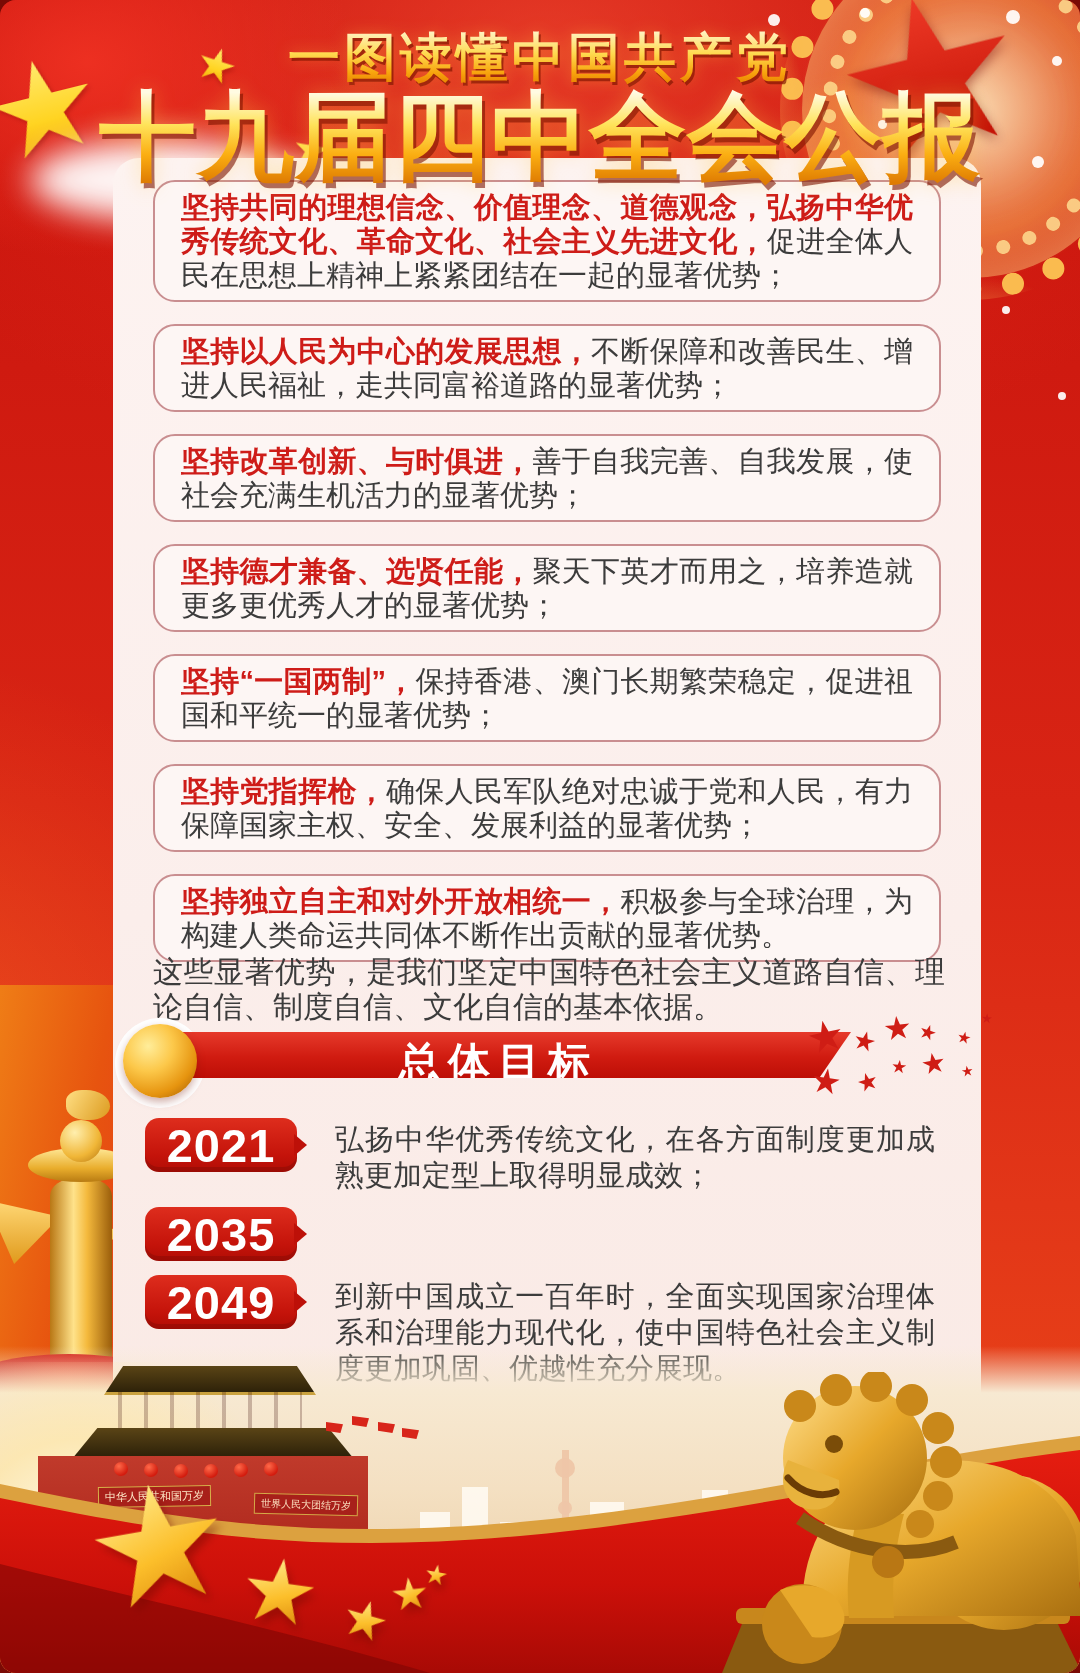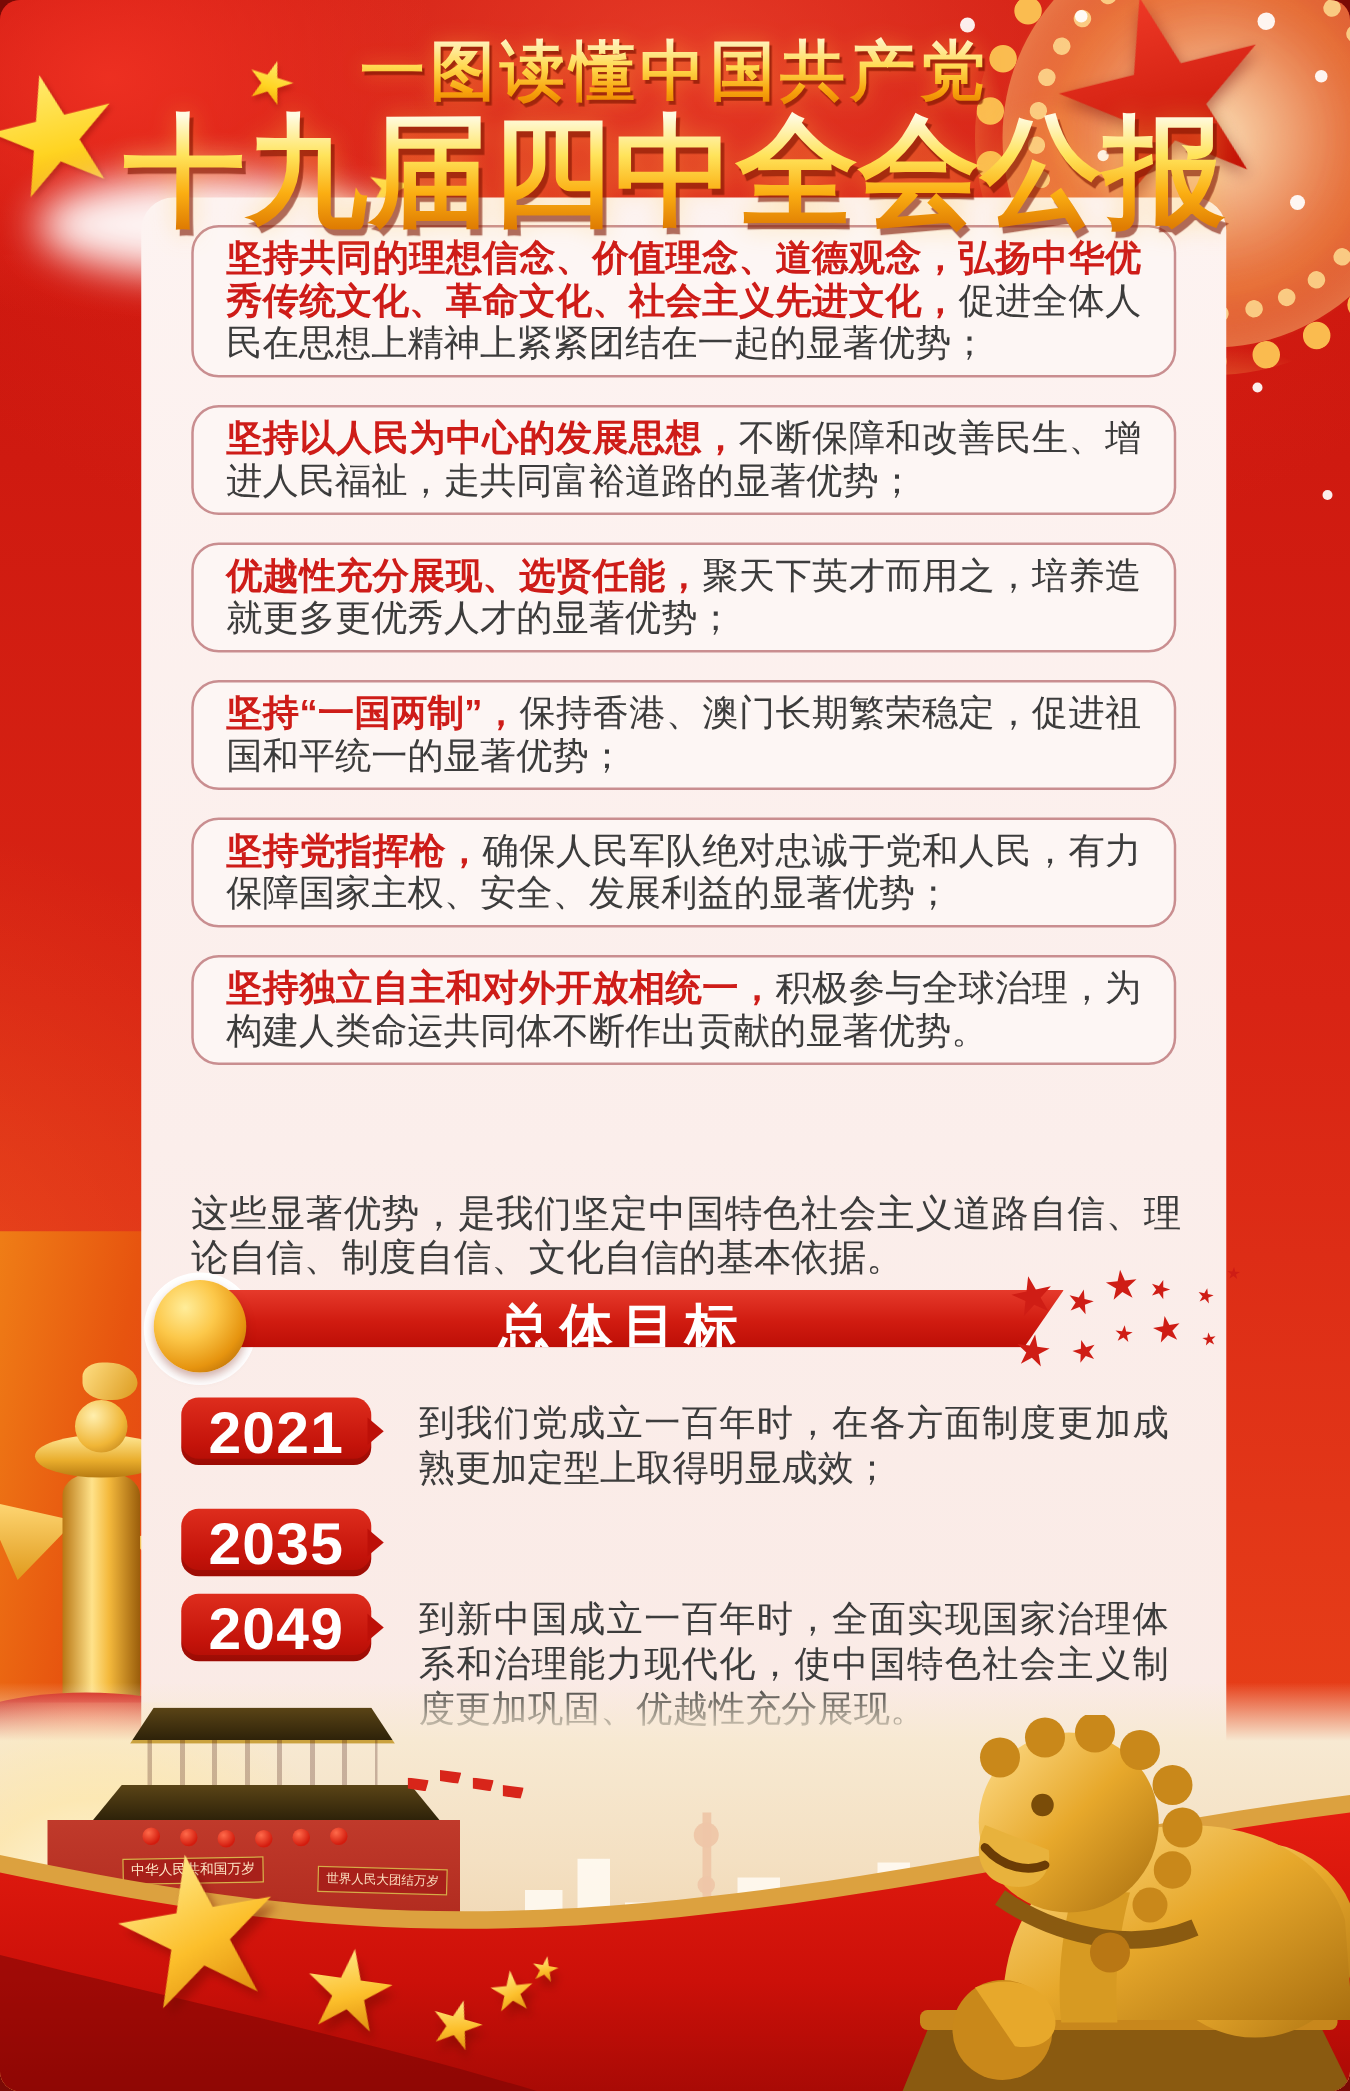--- a/index.html
+++ b/index.html
@@ -172,21 +172,22 @@
     <span class="col"></span>
     <span class="disc"></span>
     <span class="orb"></span>
     <span class="beast"></span>
     <span class="canopy"></span>
   </div>
 
   <main class="panel">
     <article class="adv"><span class="lead">坚持共同的理想信念、价值理念、道德观念，弘扬中华优秀传统文化、革命文化、社会主义先进文化，</span><span>促进全体人民在思想上精神上紧紧团结在一起的显著优势；</span></article>
     <article class="adv"><span class="lead">坚持以人民为中心的发展思想，</span><span>不断保障和改善民生、增进人民福祉，走共同富裕道路的显著优势；</span></article>
-    <article class="adv"><span class="lead">优越性充分展现、选贤任能，</span><span>聚天下英才而用之，培养造就更多更优秀人才的显著优势；</span></article>
+    <article class="adv"><span class="lead">坚持改革创新、与时俱进，</span><span>善于自我完善、自我发展，使社会充满生机活力的显著优势；</span></article>
+    <article class="adv"><span class="lead">坚持德才兼备、选贤任能，</span><span>聚天下英才而用之，培养造就更多更优秀人才的显著优势；</span></article>
     <article class="adv"><span class="lead">坚持“一国两制”，</span><span>保持香港、澳门长期繁荣稳定，促进祖国和平统一的显著优势；</span></article>
     <article class="adv"><span class="lead">坚持党指挥枪，</span><span>确保人民军队绝对忠诚于党和人民，有力保障国家主权、安全、发展利益的显著优势；</span></article>
     <article class="adv"><span class="lead">坚持独立自主和对外开放相统一，</span><span>积极参与全球治理，为构建人类命运共同体不断作出贡献的显著优势。</span></article>
 
     <p class="summary">这些显著优势，是我们坚定中国特色社会主义道路自信、理论自信、制度自信、文化自信的基本依据。</p>
 
     <div class="banner-row">
       <span class="halo"></span>
       <div class="bar">
         <span>总体目标</span>
@@ -205,21 +206,21 @@
         <span class="st" style="left:160px;top:52px;font-size:14px;transform:rotate(-8deg);">★</span>
         <span class="st" style="left:180px;top:0px;font-size:13px;transform:rotate(4deg);">★</span>
       </div>
     </div>
 
     <div class="goals">
       <div class="goal">
         <div class="badge">
             <span>2021</span>
           </div>
-        <p class="gtext">到我们党成立一百年时，在各方面制度更加成熟更加定型上取得明显成效；</p>
+        <p class="gtext">弘扬中华优秀传统文化，在各方面制度更加成熟更加定型上取得明显成效；</p>
       </div>
       <div class="goal">
         <div class="badge">
             <span>2035</span>
           </div>
       </div>
       <div class="goal">
         <div class="badge">
             <span>2049</span>
           </div>

